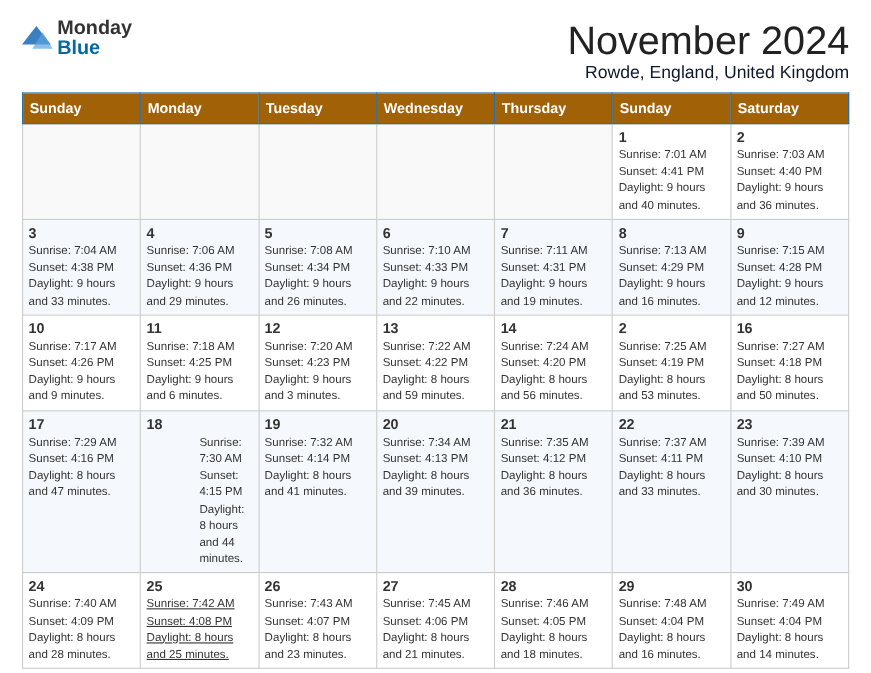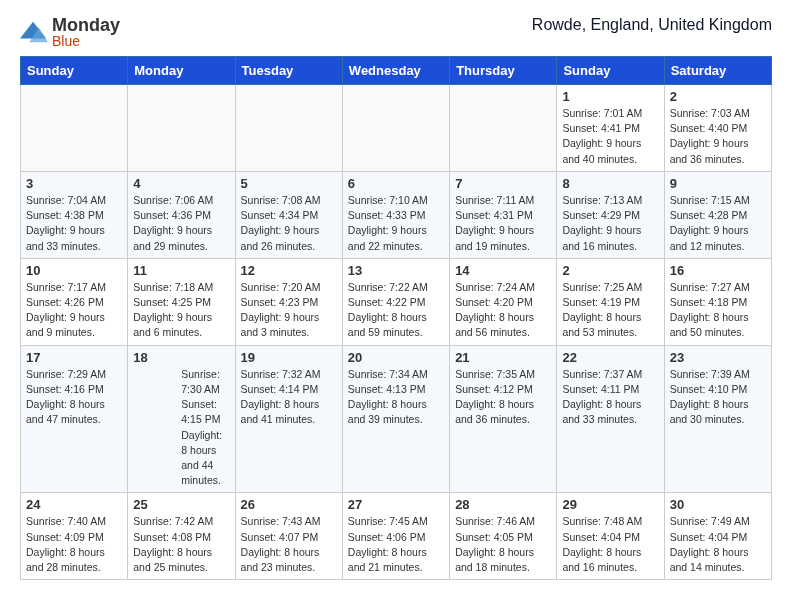--- a/index.html
+++ b/index.html
@@ -25,23 +25,23 @@
       display: flex;
       flex-direction: column;
       line-height: 1;
     }
     .logo-general {
       font-size: 18px;
       font-weight: bold;
       color: #333;
     }
     .logo-blue {
-      font-size: 14px;
-      font-weight: normal;
-      color: #c2410c;
+      font-size: 18px;
+      font-weight: bold;
+      color: #0369a1;
     }
     .logo-icon {
       width: 28px;
       height: 28px;
     }
     .title-block {
       text-align: right;
     }
     .month-title {
       font-size: 36px;
@@ -51,21 +51,21 @@
     .location {
       font-size: 16px;
       color: #0f172a;
     }
     .calendar {
       width: 100%;
       border-collapse: collapse;
       border: 1px solid #ccc;
     }
     .calendar th {
-      background: #1d4ed8;
+      background: #a16207;
       color: #fff;
       font-size: 13px;
       font-weight: bold;
       padding: 6px 6px;
       text-align: left;
       border: 1px solid #2a6fa8;
     }
     .calendar td {
       vertical-align: top;
       border: 1px solid #ccc;
@@ -105,20 +105,21 @@
     <svg class="logo-icon" viewBox="0 0 30 30" xmlns="http://www.w3.org/2000/svg">
       <polygon points="14,4 28,22 0,22" fill="#3a7fc1"></polygon>
       <polygon points="20,10 30,26 10,26" fill="#5ba3e0" opacity="0.7"></polygon>
     </svg>
     <div class="logo-text">
       <span class="logo-general">Monday</span>
       <span class="logo-blue">Blue</span>
     </div>
   </div>
   <div class="title-block">
+    <div class="month-title">November 2024</div>
     <div class="location">Rowde, England, United Kingdom</div>
   </div>
 </div>
 
 <table class="calendar">
   <thead>
     <tr>
     <th>Sunday</th>
         <th>Monday</th>
         <th>Tuesday</th>
@@ -306,21 +307,21 @@
       <tr>
         <td>
           <span class="day-num">24</span>
           <div class="day-info" style="white-space: pre-line;">Sunrise: 7:40 AM
 Sunset: 4:09 PM
 Daylight: 8 hours
 and 28 minutes.</div>
         </td>
         <td>
           <span class="day-num">25</span>
-          <div class="day-info" style="white-space: pre-line;">Sunrise: 7:42 AM
+          <div class="day-info" style="white-space: pre-line; text-decoration: underline;">Sunrise: 7:42 AM
 Sunset: 4:08 PM
 Daylight: 8 hours
 and 25 minutes.</div>
         </td>
         <td>
           <span class="day-num">26</span>
           <div class="day-info" style="white-space: pre-line;">Sunrise: 7:43 AM
 Sunset: 4:07 PM
 Daylight: 8 hours
 and 23 minutes.</div>

